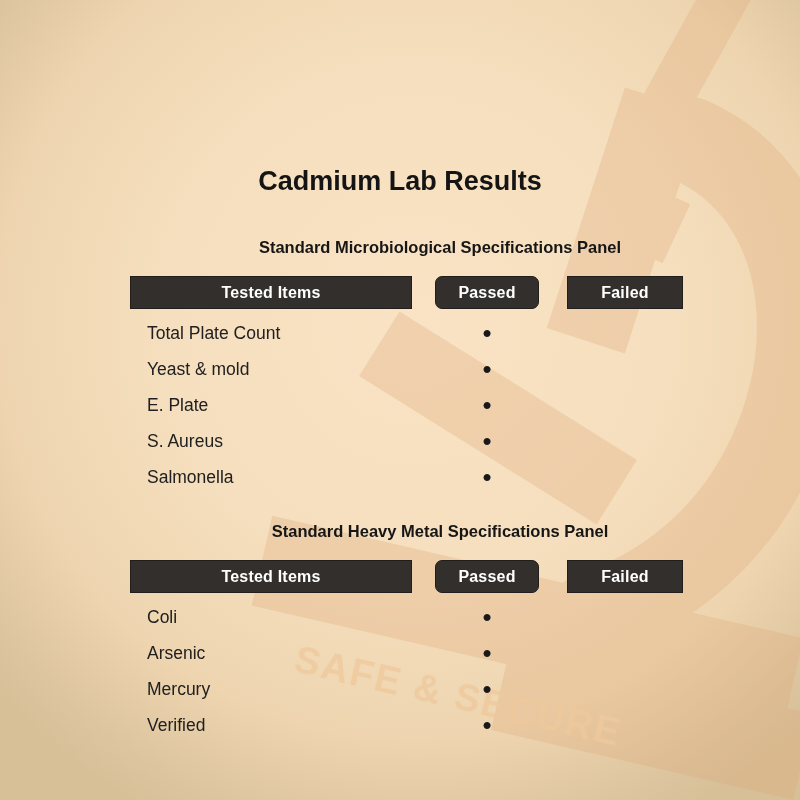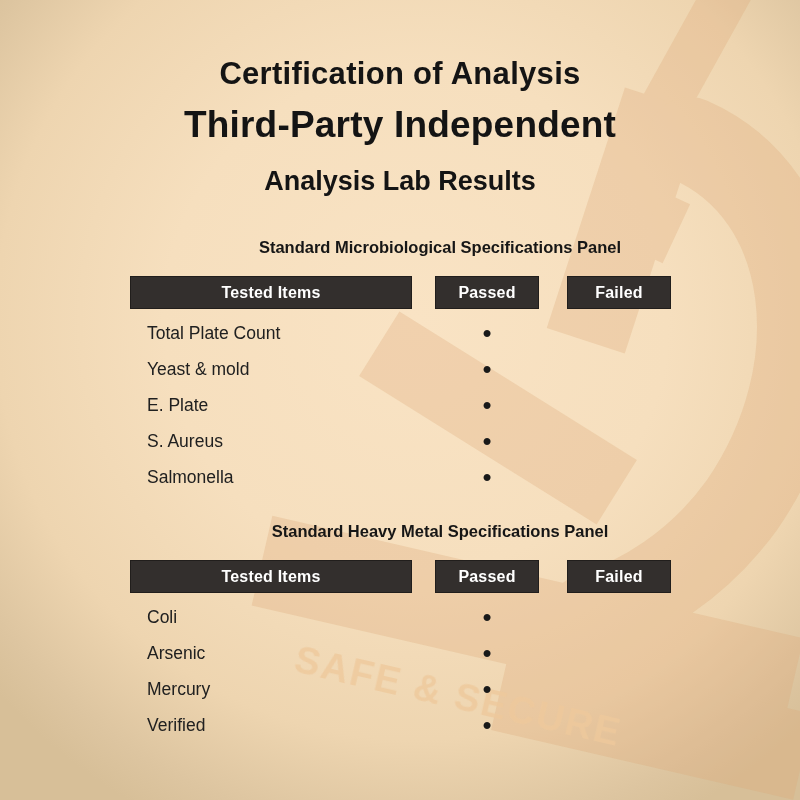--- a/index.html
+++ b/index.html
@@ -36,22 +36,22 @@
   }
   .colbar {
     position: absolute; top: 38px; height: 33px;
     background: #332f2d; border: 1px solid #211e1c; box-sizing: border-box;
     color: #ffffff; font-size: 16px; font-weight: 700;
     display: flex; align-items: center; justify-content: center;
     letter-spacing: 0.2px;
     text-align: right;
   }
   .col-items  { left: 130px; width: 282px; }
-  .col-passed { left: 435px; width: 104px; }
-  .col-failed { left: 567px; width: 104px; }
+  .col-passed { left: 435px; width: 104px; border-radius: 7px; }
+  .col-failed { left: 567px; width: 116px; }
   .rows { position: absolute; top: 77px; left: 0; width: 676px; }
   .row { position: relative; height: 36px; }
   .rowlabel {
     position: absolute; left: 147px; top: 50%; transform: translateY(-50%);
     font-size: 17.5px; color: #202020;
   }
   .cellmark {
     position: absolute; top: 50%; transform: translateY(-50%);
     width: 104px; text-align: center;
     font-size: 26px; line-height: 26px; color: #191919;
@@ -78,23 +78,21 @@
       <path d="M 690 140 C 815 195 835 370 742 505 C 698 566 640 600 590 616" fill="none" stroke="#dca878" stroke-width="86" stroke-linecap="round"></path>
 
       <rect x="255" y="576" width="545" height="92" transform="rotate(13 528 622)"></rect>
 
       <rect x="497" y="678" width="310" height="88" transform="rotate(13 652 722)"></rect>
     </g>
   </svg>
 
   <div class="wm-text">SAFE &amp; SECURE</div>
 
-  <h1 class="t t1">Certification of Analysis</h1>
-  <h2 class="t t2">Third-Party Independent</h2>
-  <h3 class="t t3">Analysis Lab Results</h3>
+  <h3 class="t t3">Cadmium Lab Results</h3>
 
   <section class="panel" style="top:238px">
     <div class="panel-heading">Standard Microbiological Specifications Panel</div>
     <div class="colbar col-items">Tested Items</div>
     <div class="colbar col-passed">Passed</div>
     <div class="colbar col-failed">Failed</div>
     <div class="rows">
       <div class="row">
         <span class="rowlabel">Total Plate Count</span>
         <span class="cellmark mark-passed">•</span>

